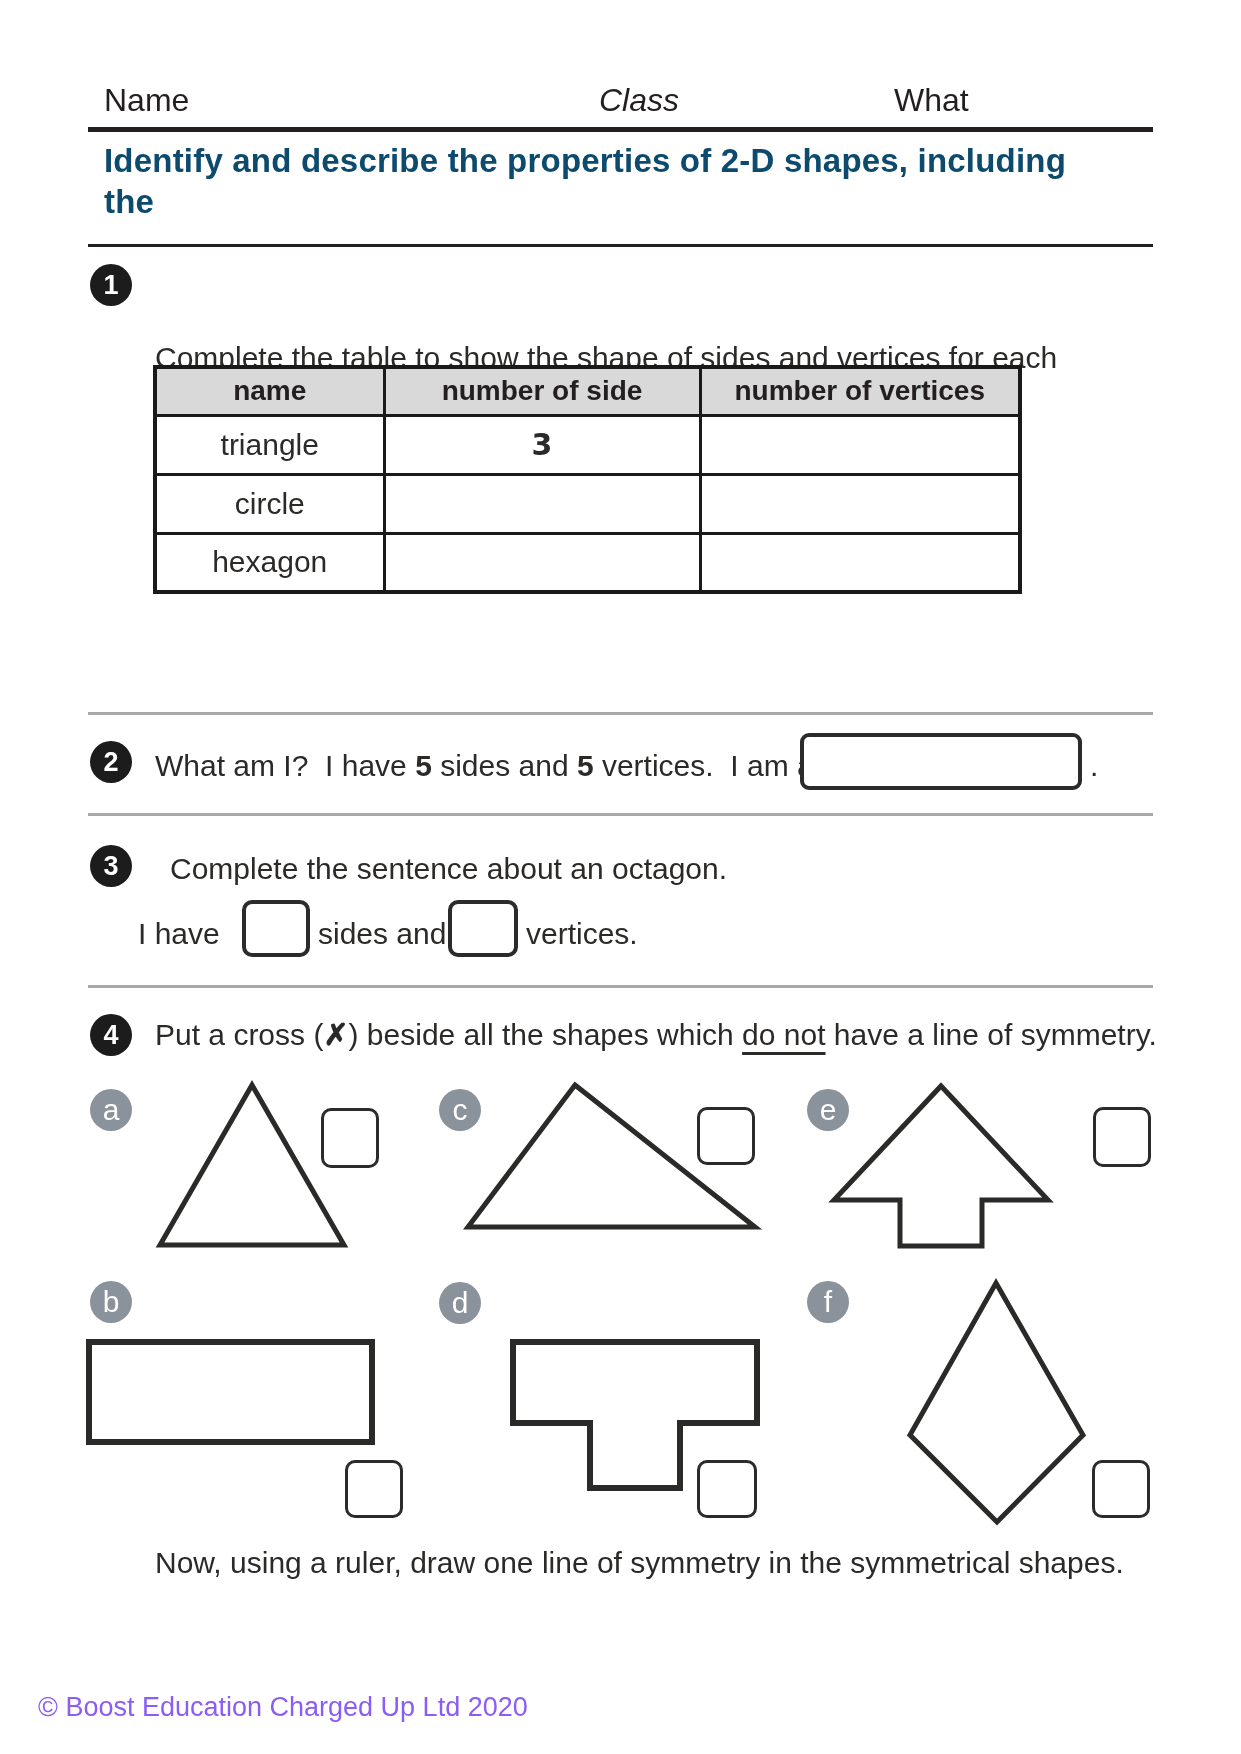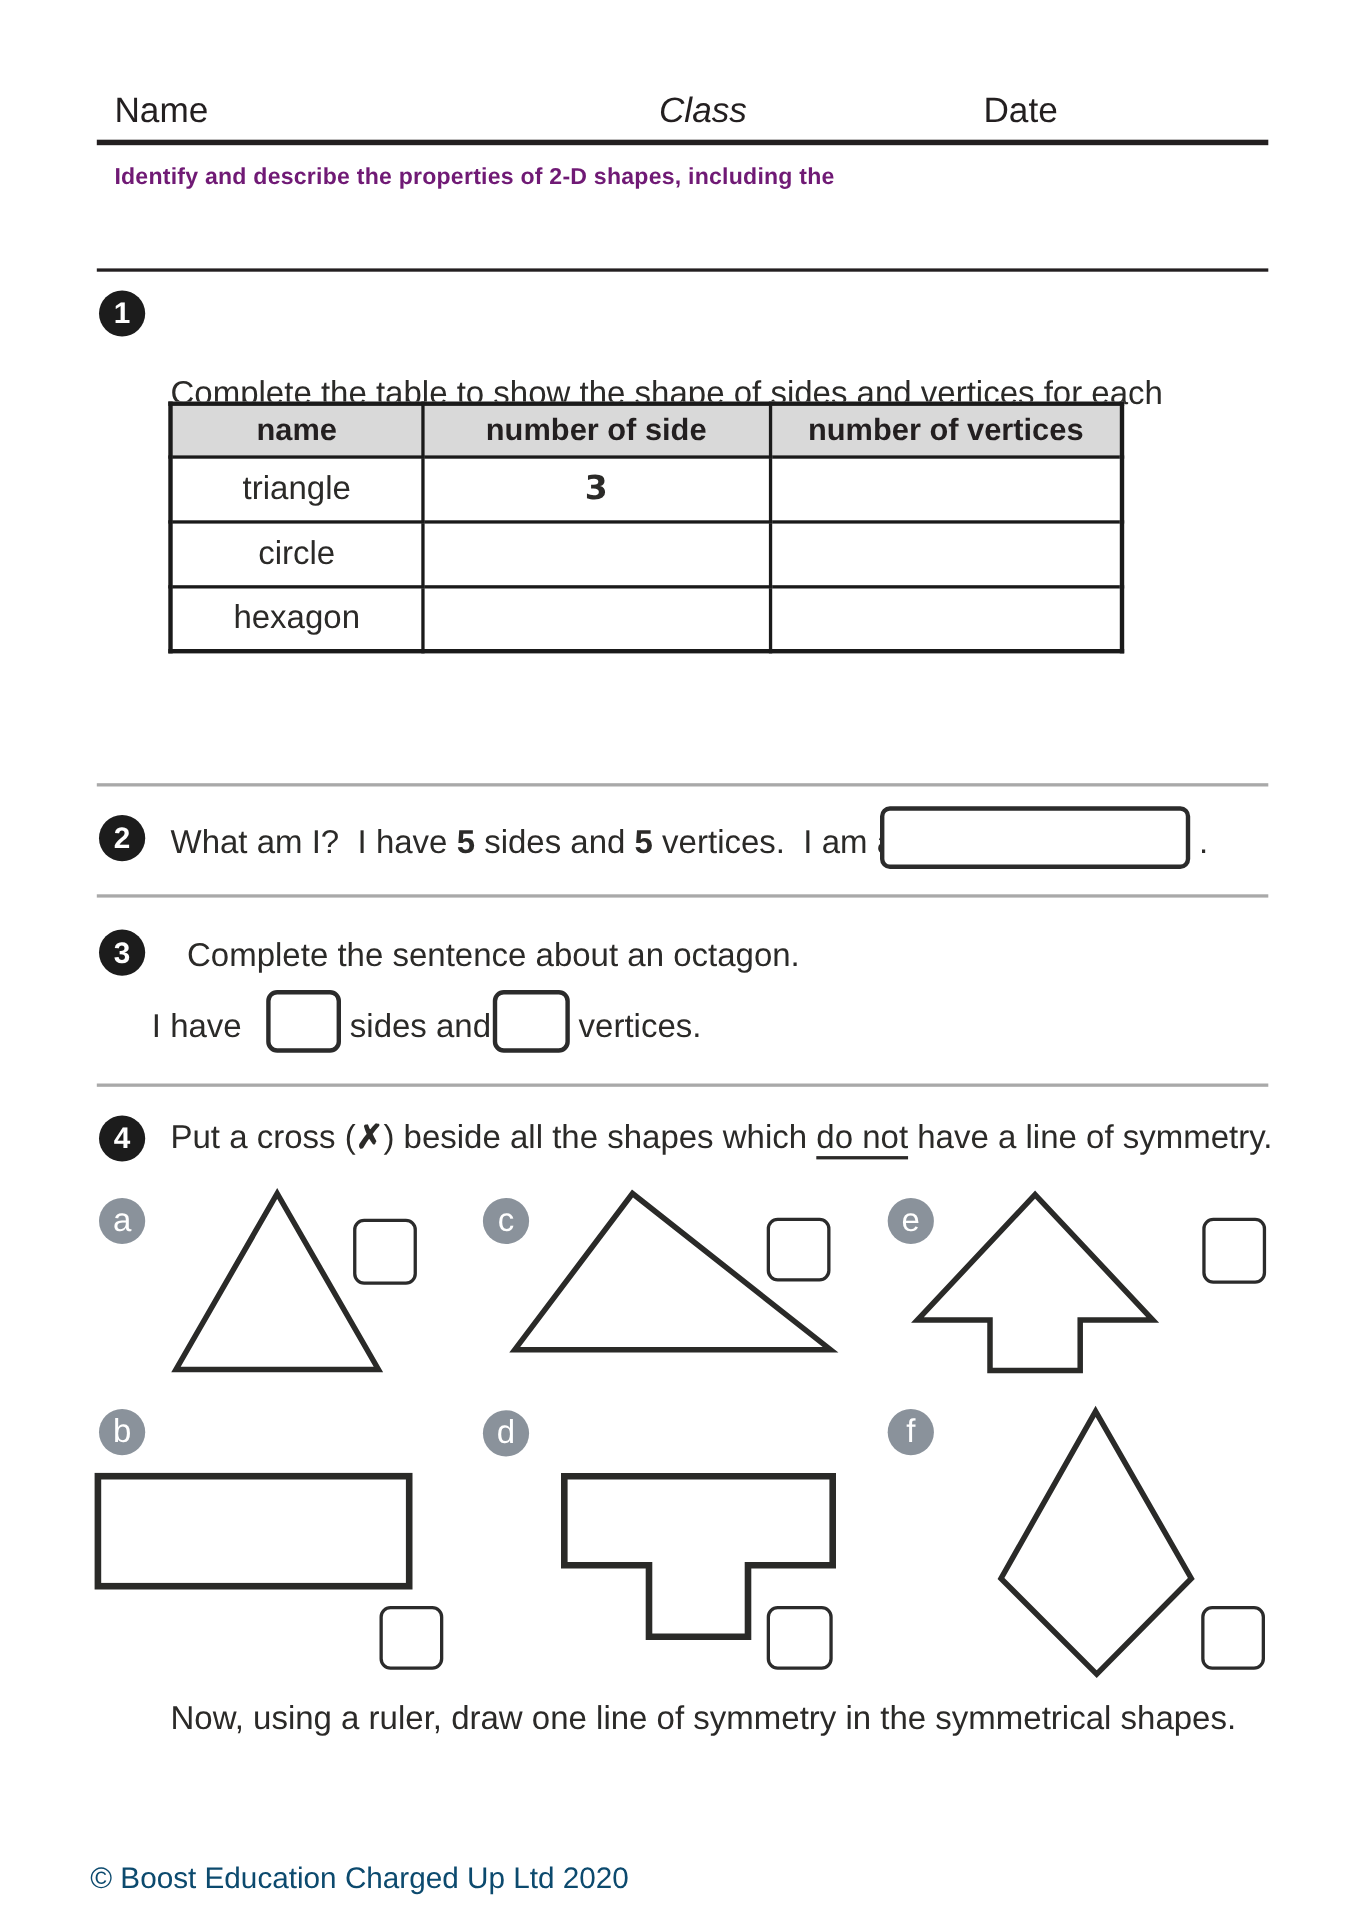--- a/index.html
+++ b/index.html
@@ -5,21 +5,21 @@
   * { margin:0; padding:0; box-sizing:border-box; }
   body { background:#ffffff; font-family:"Liberation Sans", sans-serif; }
   .page { position:relative; width:1241px; height:1754px; background:#fff; color:#2b2a28; overflow:hidden; }
   .abs { position:absolute; }
 
   .hdr-label { font-size:32px; color:#231f20; }
   .rule-thick { height:5px; background:#231f20; }
   .rule-thin  { height:3px; background:#231f20; }
   .divider    { height:3px; background:#a9a9a9; }
 
-  .title { font-size:21px; font-weight:bold; color:#701a75; line-height:41px; letter-spacing:0.2px; }
+  .title { font-size:33px; font-weight:bold; color:#0c4a6e; line-height:41px; letter-spacing:0.2px; }
 
   .qbadge { width:42px; height:42px; border-radius:50%; background:#1c1c1c; color:#fff;
             font-size:27px; font-weight:bold; display:flex; align-items:center; justify-content:center; }
   .qtext { font-size:30px; color:#2b2a28; line-height:36px; white-space:pre; }
 
   table.props { border-collapse:collapse; table-layout:fixed; background:#fff; }
   table.props th, table.props td { border:3px solid #1a1a1a; text-align:center; vertical-align:middle; }
   table.props { border:4px solid #1a1a1a; }
   table.props th { background:#d9d9d9; font-size:28px; font-weight:bold; color:#231f20; height:48px; }
   table.props td { font-size:30px; color:#2b2a28; height:59px; }
@@ -27,31 +27,31 @@
 
   .ansbox { background:#fff; border:4px solid #2b2b2b; border-radius:9px; }
   .smallbox { background:#fff; border:3.5px solid #2b2b2b; border-radius:10px; }
 
   .slabel { width:42px; height:42px; border-radius:50%; background:#8a929b; color:#fff;
             font-size:30px; display:flex; align-items:center; justify-content:center; }
 
   .bold5 { font-weight:bold; }
   .donot { text-decoration:underline; text-decoration-thickness:3px; text-underline-offset:7px; }
 
-  .footer { font-size:27px; color:#0c4a6e;margin-left:44px; }
+  .footer { font-size:27px; color:#8b5cf6; }
   svg { display:block; }
 </style>
 </head>
 <body>
 
 <div class="page">
 
   <div class="abs hdr-label" style="left:104px; top:82px;">Name</div>
   <div class="abs hdr-label" style="left:599px; top:82px;font-style:italic;">Class</div>
-  <div class="abs hdr-label" style="left:894px; top:82px;">Date</div>
+  <div class="abs hdr-label" style="left:894px; top:82px;">What</div>
   <div class="abs rule-thick" style="left:88px; top:127px; width:1065px;"></div>
 
   <div class="abs title" style="left:104px; top:140px; width:1000px;">
     <div>Identify and describe the properties of 2-D shapes, including the</div>
   </div>
   <div class="abs rule-thin" style="left:88px; top:244px; width:1065px;"></div>
 
   <div class="abs qbadge" style="left:90px; top:264px;">1</div>
   <div class="abs qtext" style="left:155px; top:268px;">
     <div>Complete the table to show the shape of sides and vertices for each</div>

